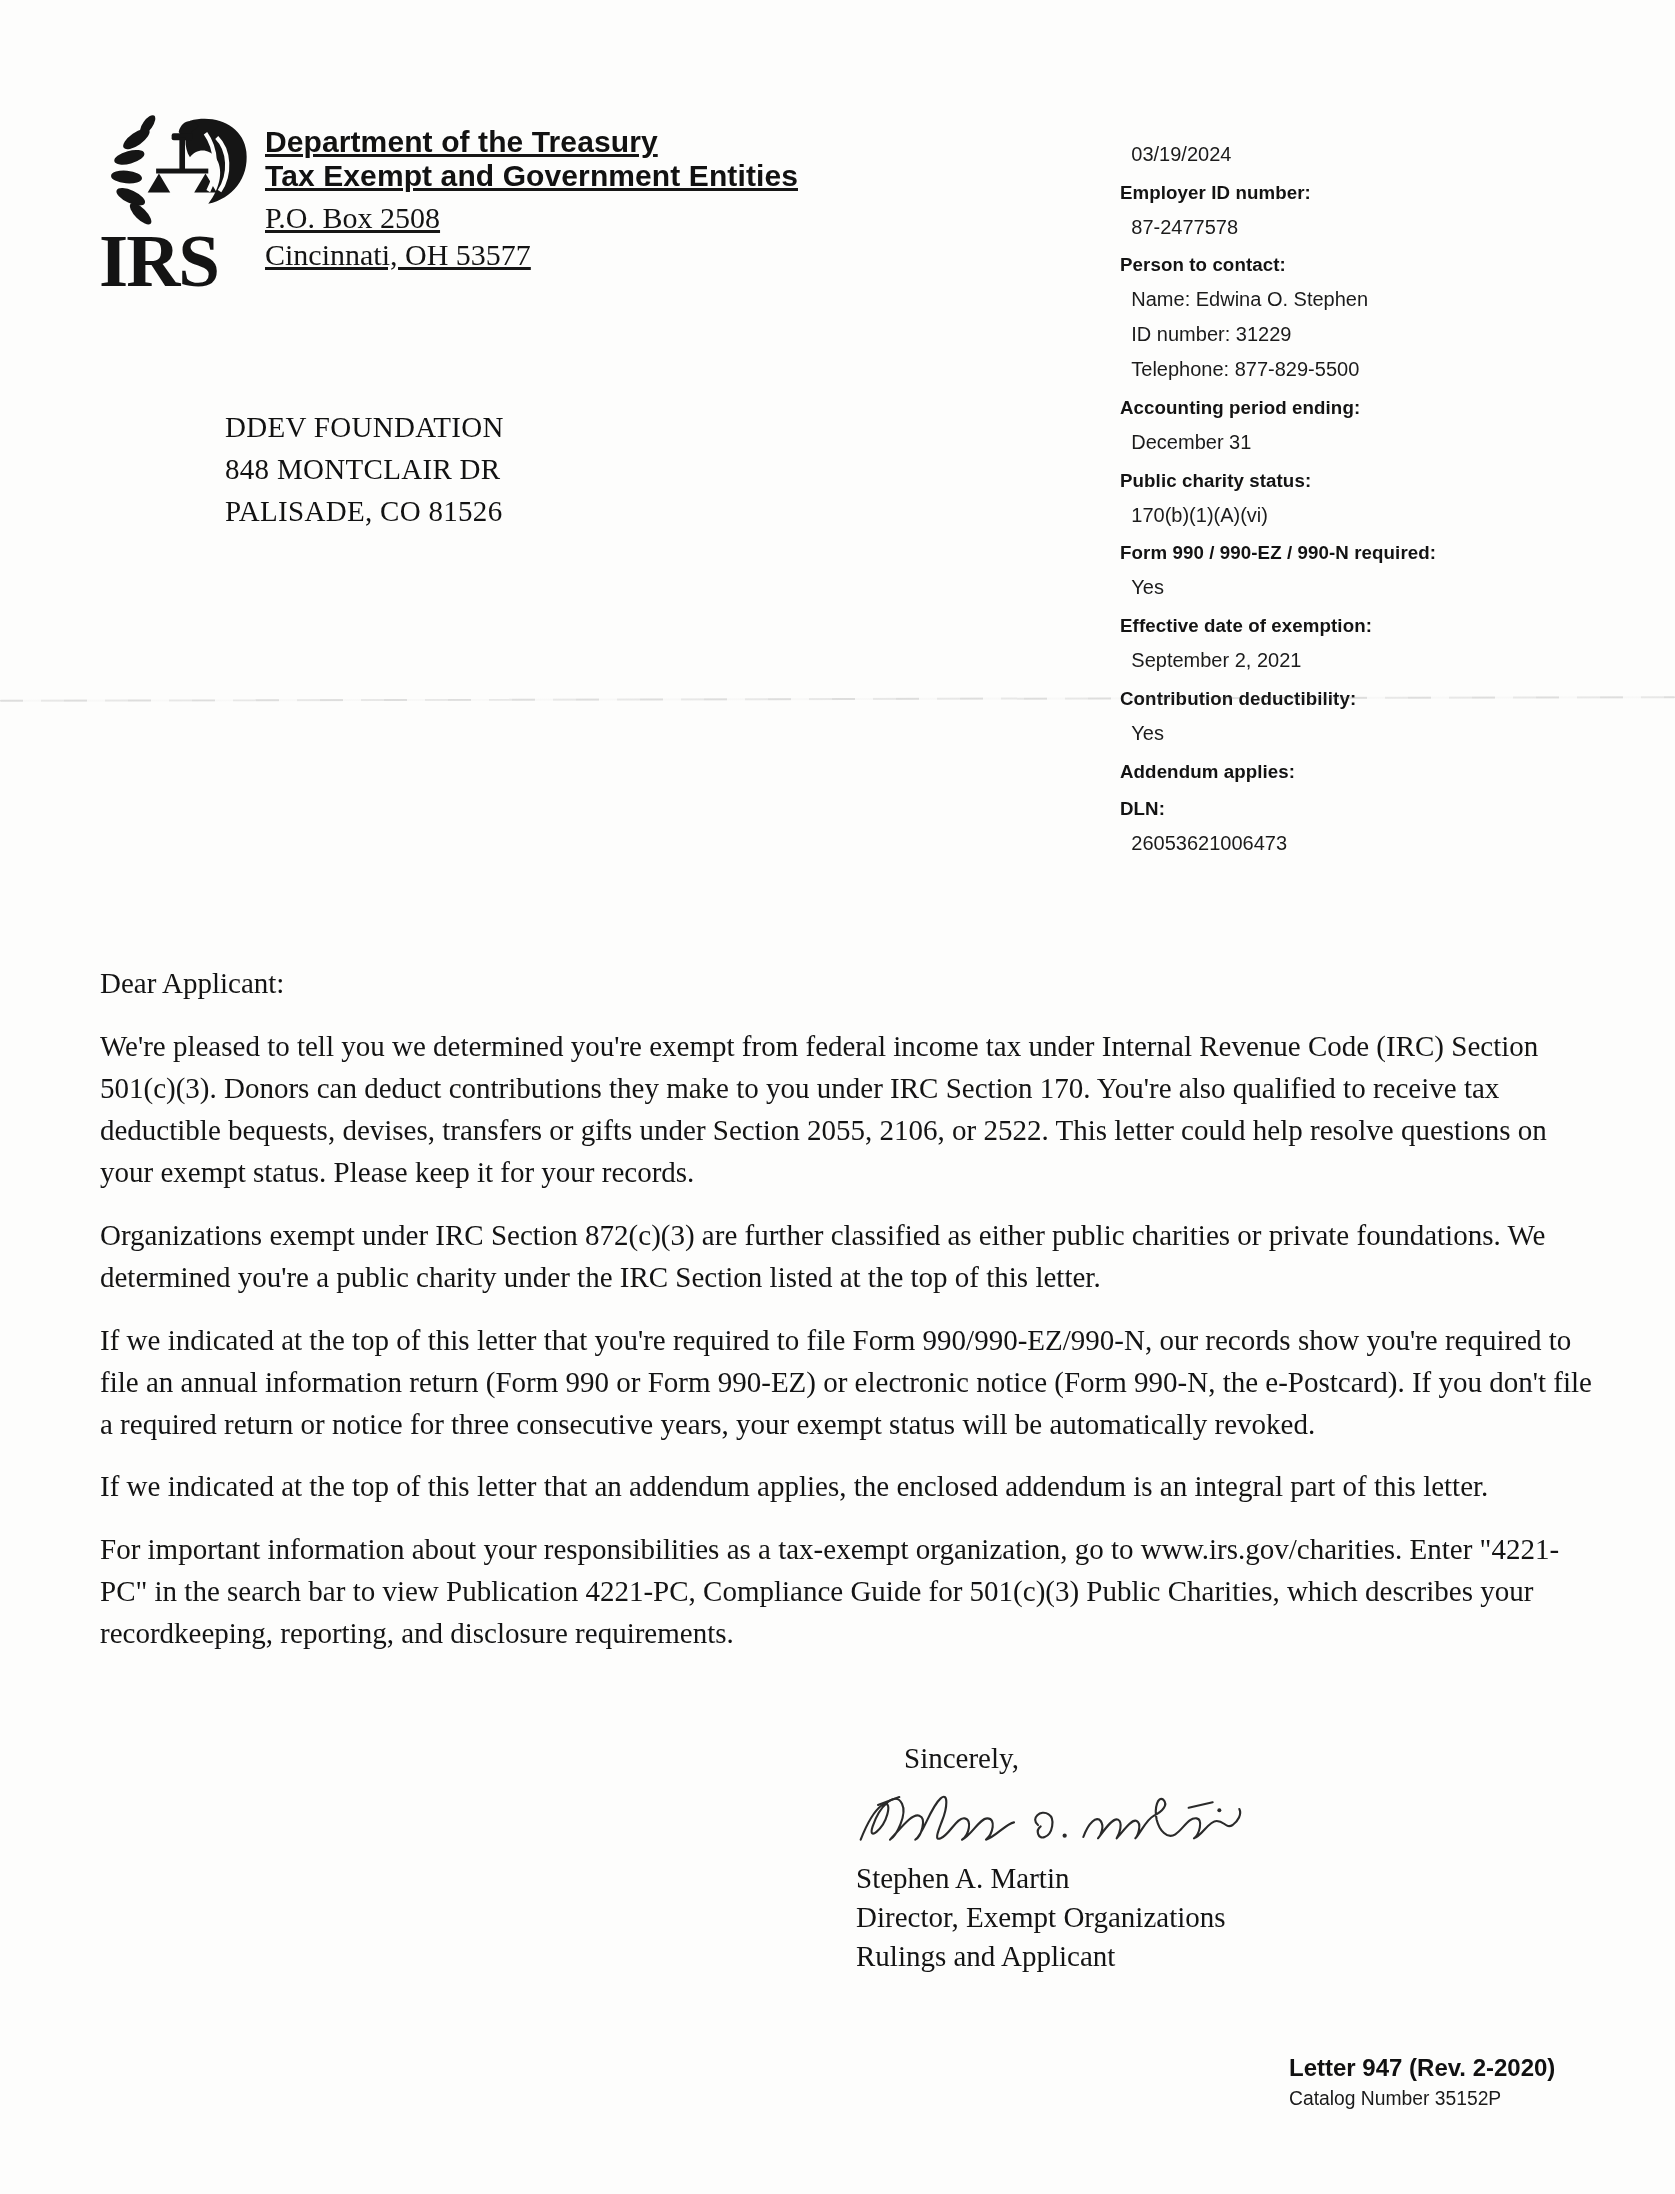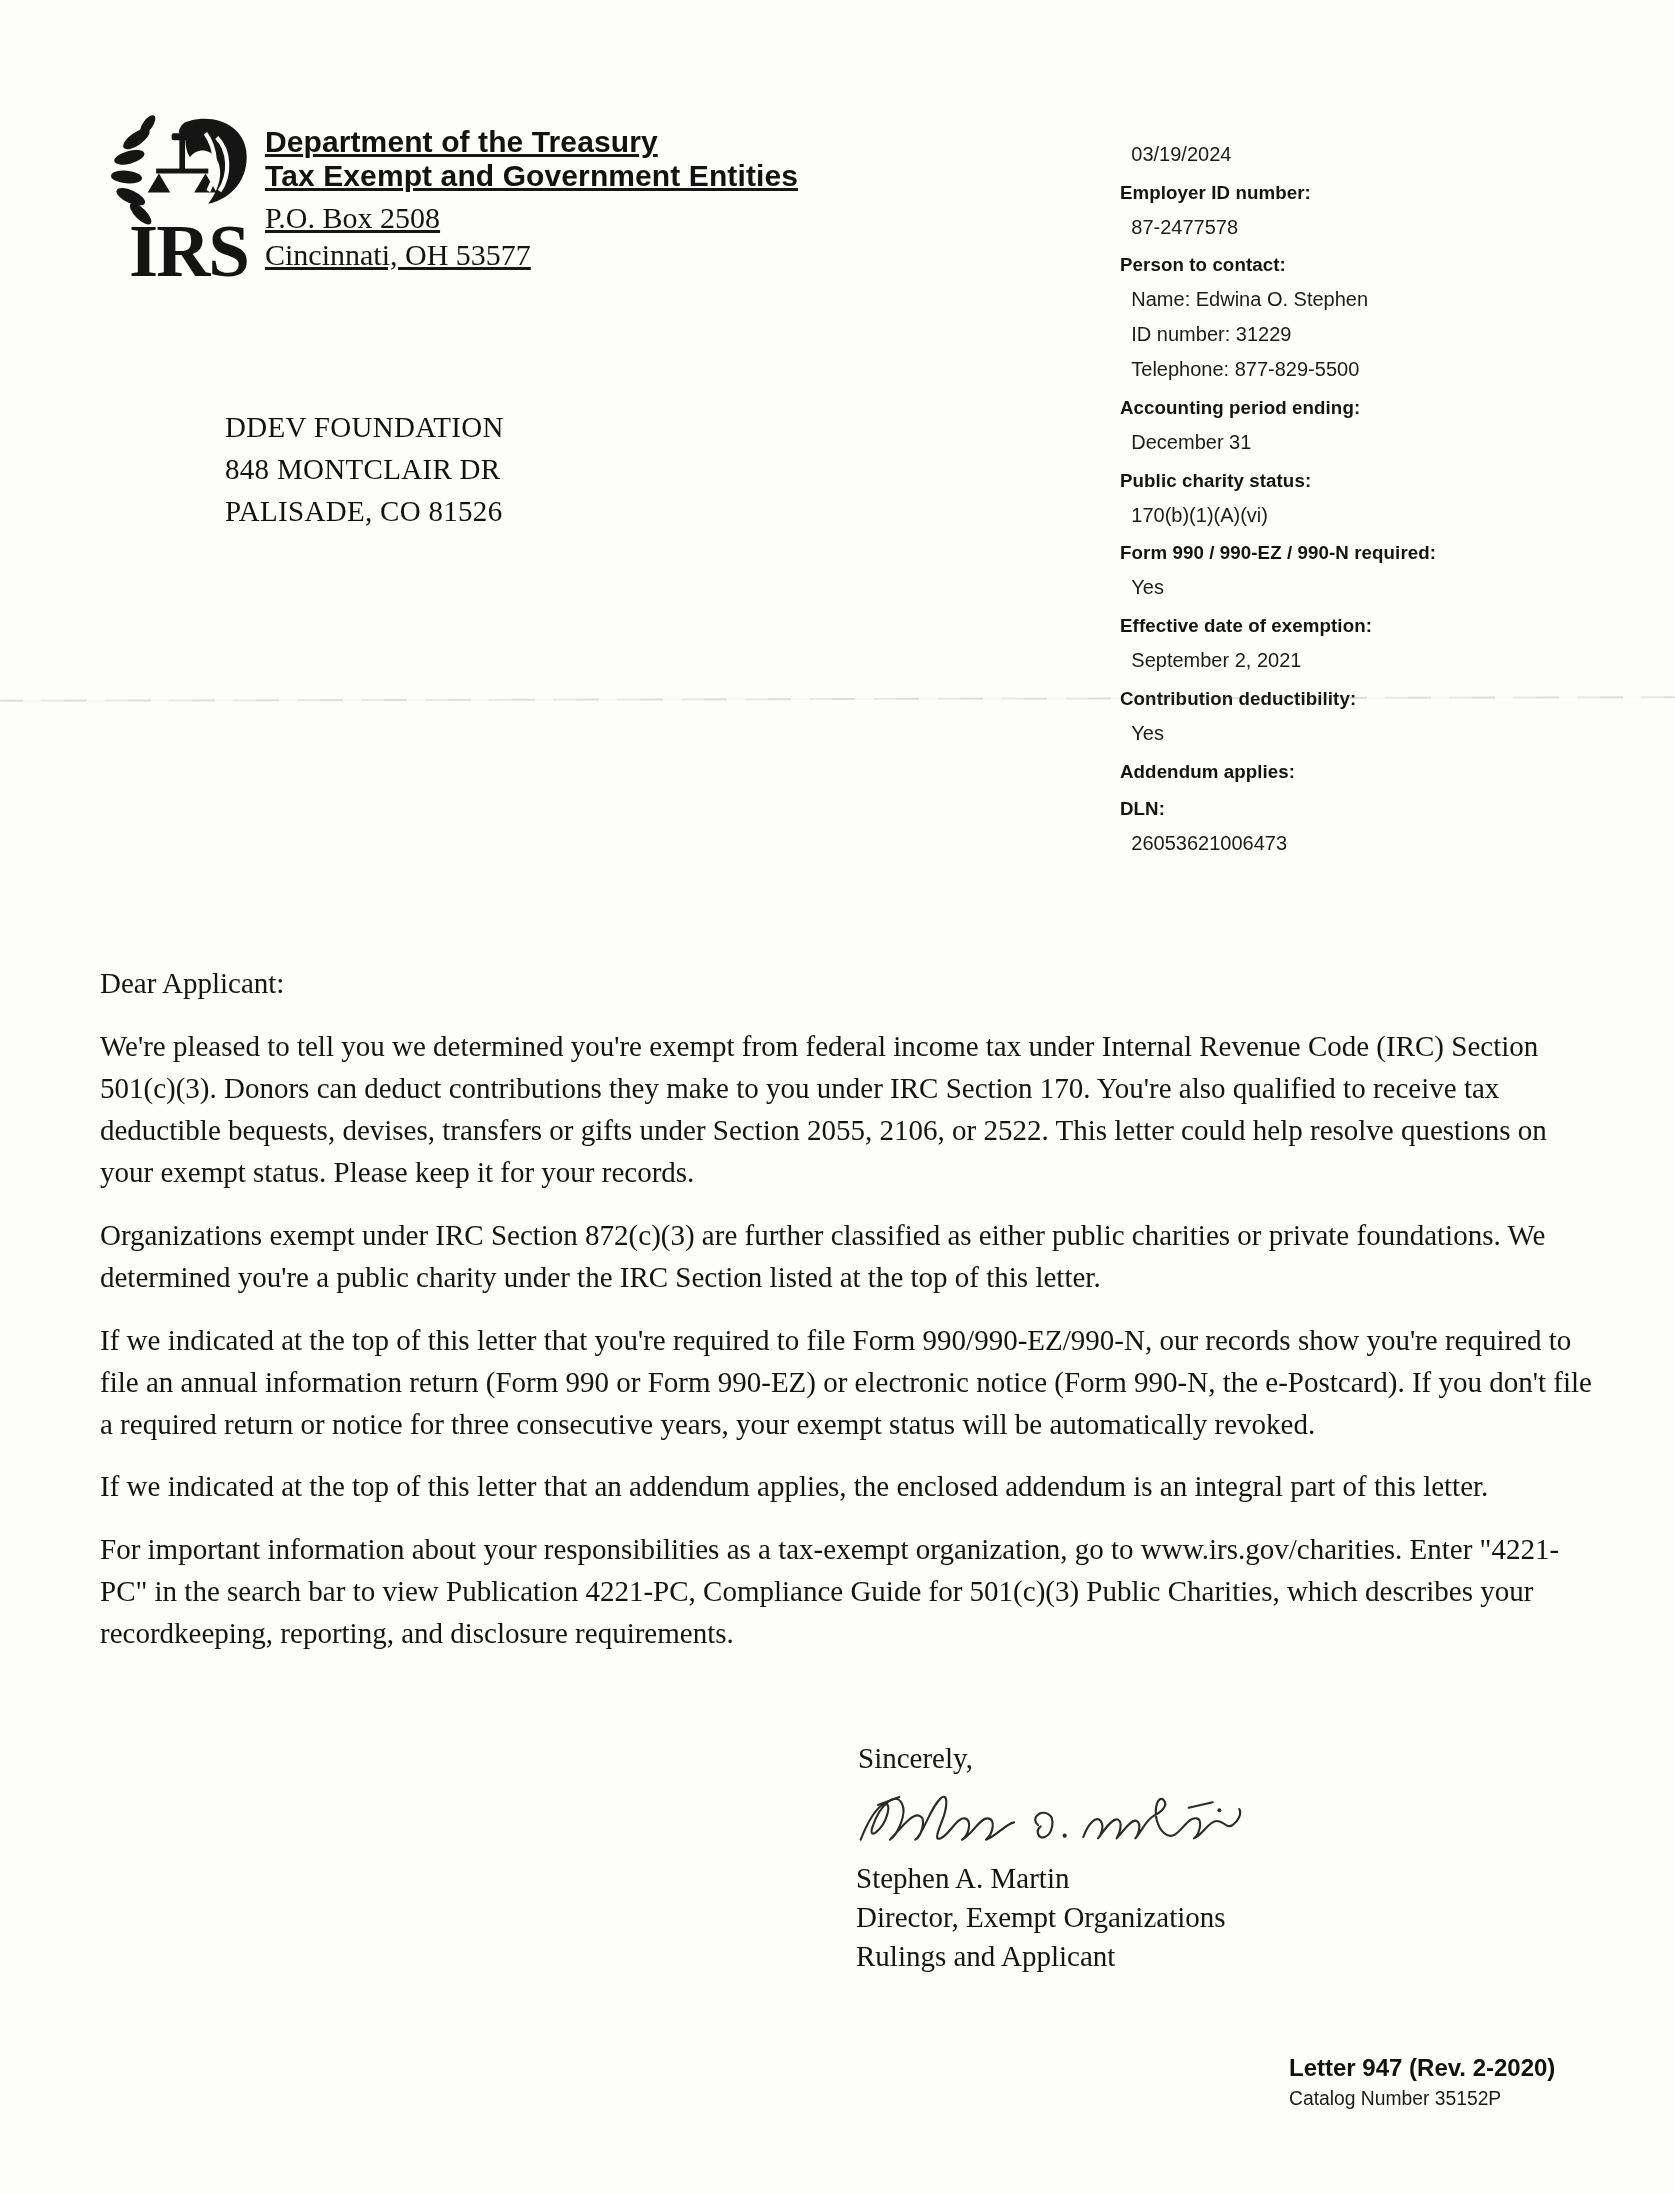--- a/index.html
+++ b/index.html
@@ -10,21 +10,21 @@
     background:#fdfdfc;
     background-image:radial-gradient(rgba(0,0,0,0.014) 0.7px, transparent 0.7px);
     background-size:6px 6px;
     color:#161616;
     overflow:hidden;
   }
 
   
   .logo-wrap{position:absolute;left:99px;top:113px;width:153px;height:193px;}
   .logo-emblem{position:absolute;left:12px;top:0;width:141px;height:121px;}
-  .logo-text{position:absolute;left:0;bottom:18px;font:700 75px/1 "Liberation Serif",serif;letter-spacing:-2px;color:#141414;margin-left:30px;}
+  .logo-text{position:absolute;left:0;bottom:8px;font:700 75px/1 "Liberation Serif",serif;letter-spacing:-2px;color:#141414;}
   .agency{position:absolute;left:265px;top:125px;text-decoration:underline;}
   .agency-line{font:700 30px/34px "Liberation Sans",sans-serif;color:#121212;letter-spacing:0.1px;}
   .agency-addr{margin-top:6px;}
   .agency-addr-line{font:400 30px/37px "Liberation Serif",serif;color:#141414;}
 
   
   .info-panel{position:absolute;left:1120px;top:137px;width:507px;}
   .info-item{margin-bottom:2.7px;}
   .info-label{font:700 18.7px/35px "Liberation Sans",sans-serif;color:#131313;letter-spacing:0.1px;}
   .info-value{font:400 20px/35px "Liberation Sans",sans-serif;color:#1b1b1b;padding-left:11.3px;}
@@ -41,21 +41,21 @@
     transform:rotate(-.12deg);
     border-radius:1.3px;
   }
 
   
   .letter-body{position:absolute;left:100px;top:962px;width:1506px;}
   .salutation{font:400 29px/42px "Liberation Serif",serif;margin:0 0 21.3px 0;color:#141414;}
   .para{font:400 29px/42px "Liberation Serif",serif;margin:0 0 20.7px 0;color:#141414;}
 
   
-  .closing{position:absolute;left:858px;top:1742px;font:400 29px/33px "Liberation Serif",serif;}
+  .closing{position:absolute;left:904px;top:1742px;font:400 29px/33px "Liberation Serif",serif;}
   .sig-script{position:absolute;left:842px;top:1777px;width:440px;height:84px;}
   .signer{position:absolute;left:856px;top:1859px;}
   .signer-line{font:400 29px/39px "Liberation Serif",serif;color:#141414;}
 
   
   .footer{position:absolute;left:1289px;top:2054px;width:333px;}
   .footer-letter{font:700 24px/27px "Liberation Sans",sans-serif;color:#111;}
   .footer-catalog{font:400 19.3px/23px "Liberation Sans",sans-serif;margin-top:6px;color:#1a1a1a;}
 </style>
 </head>

